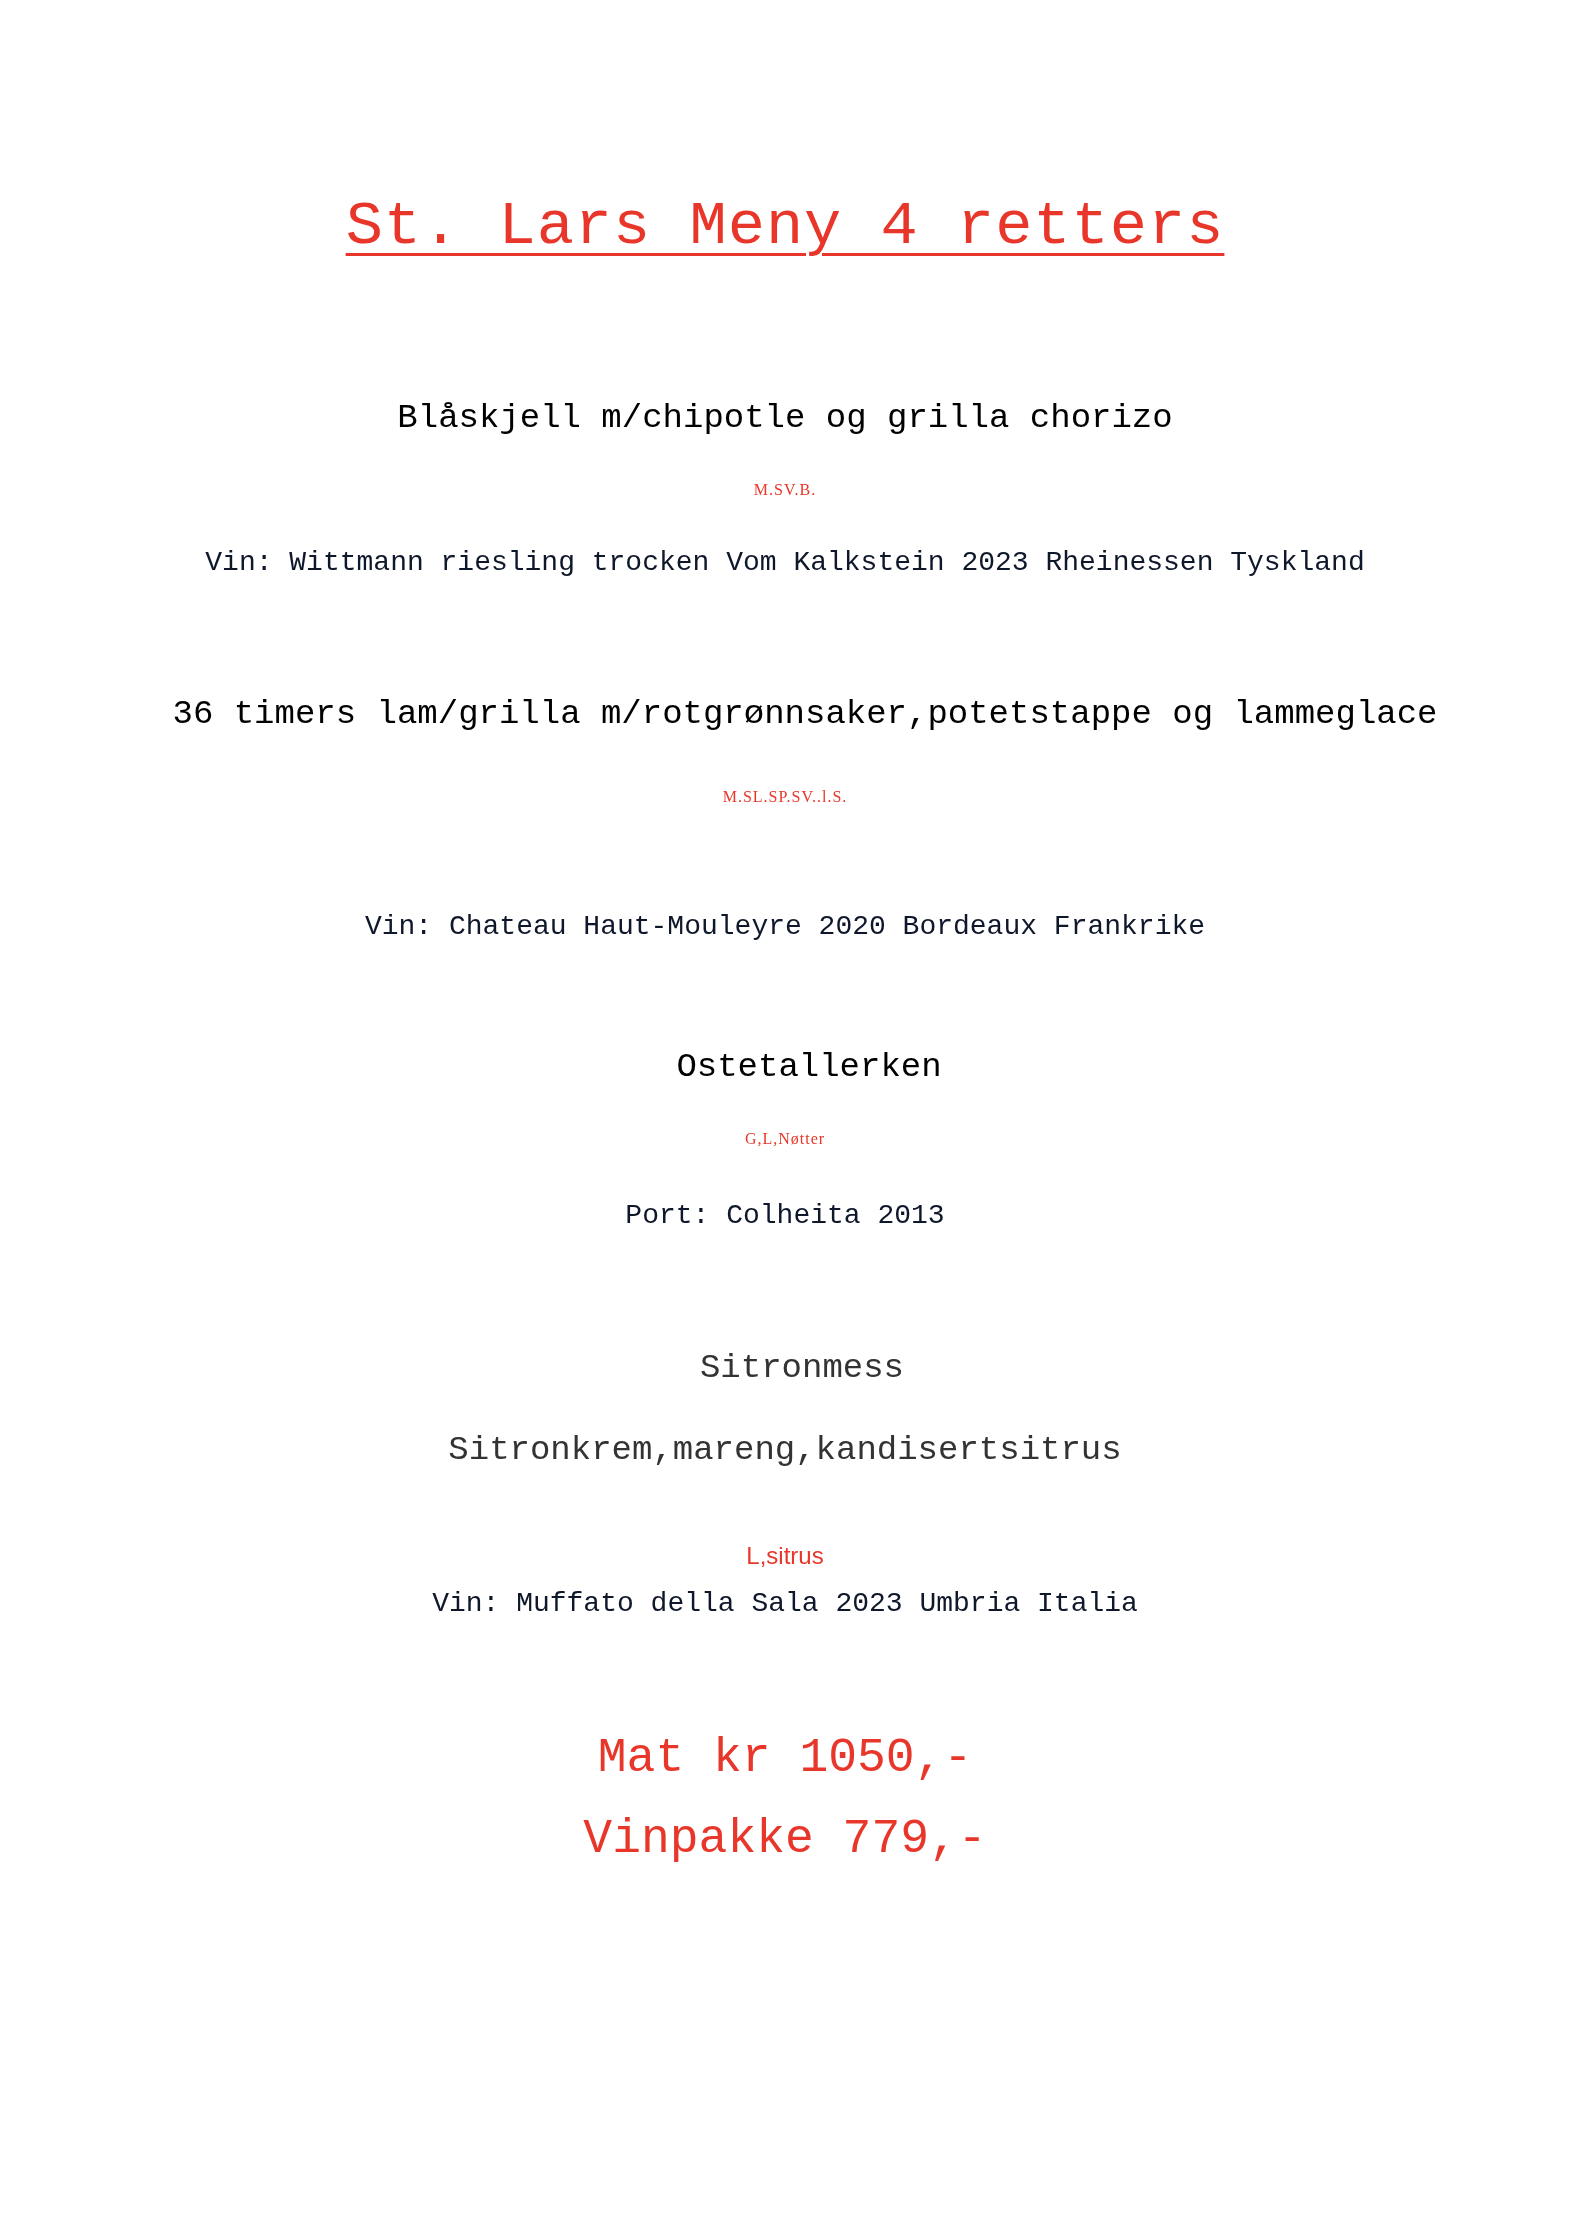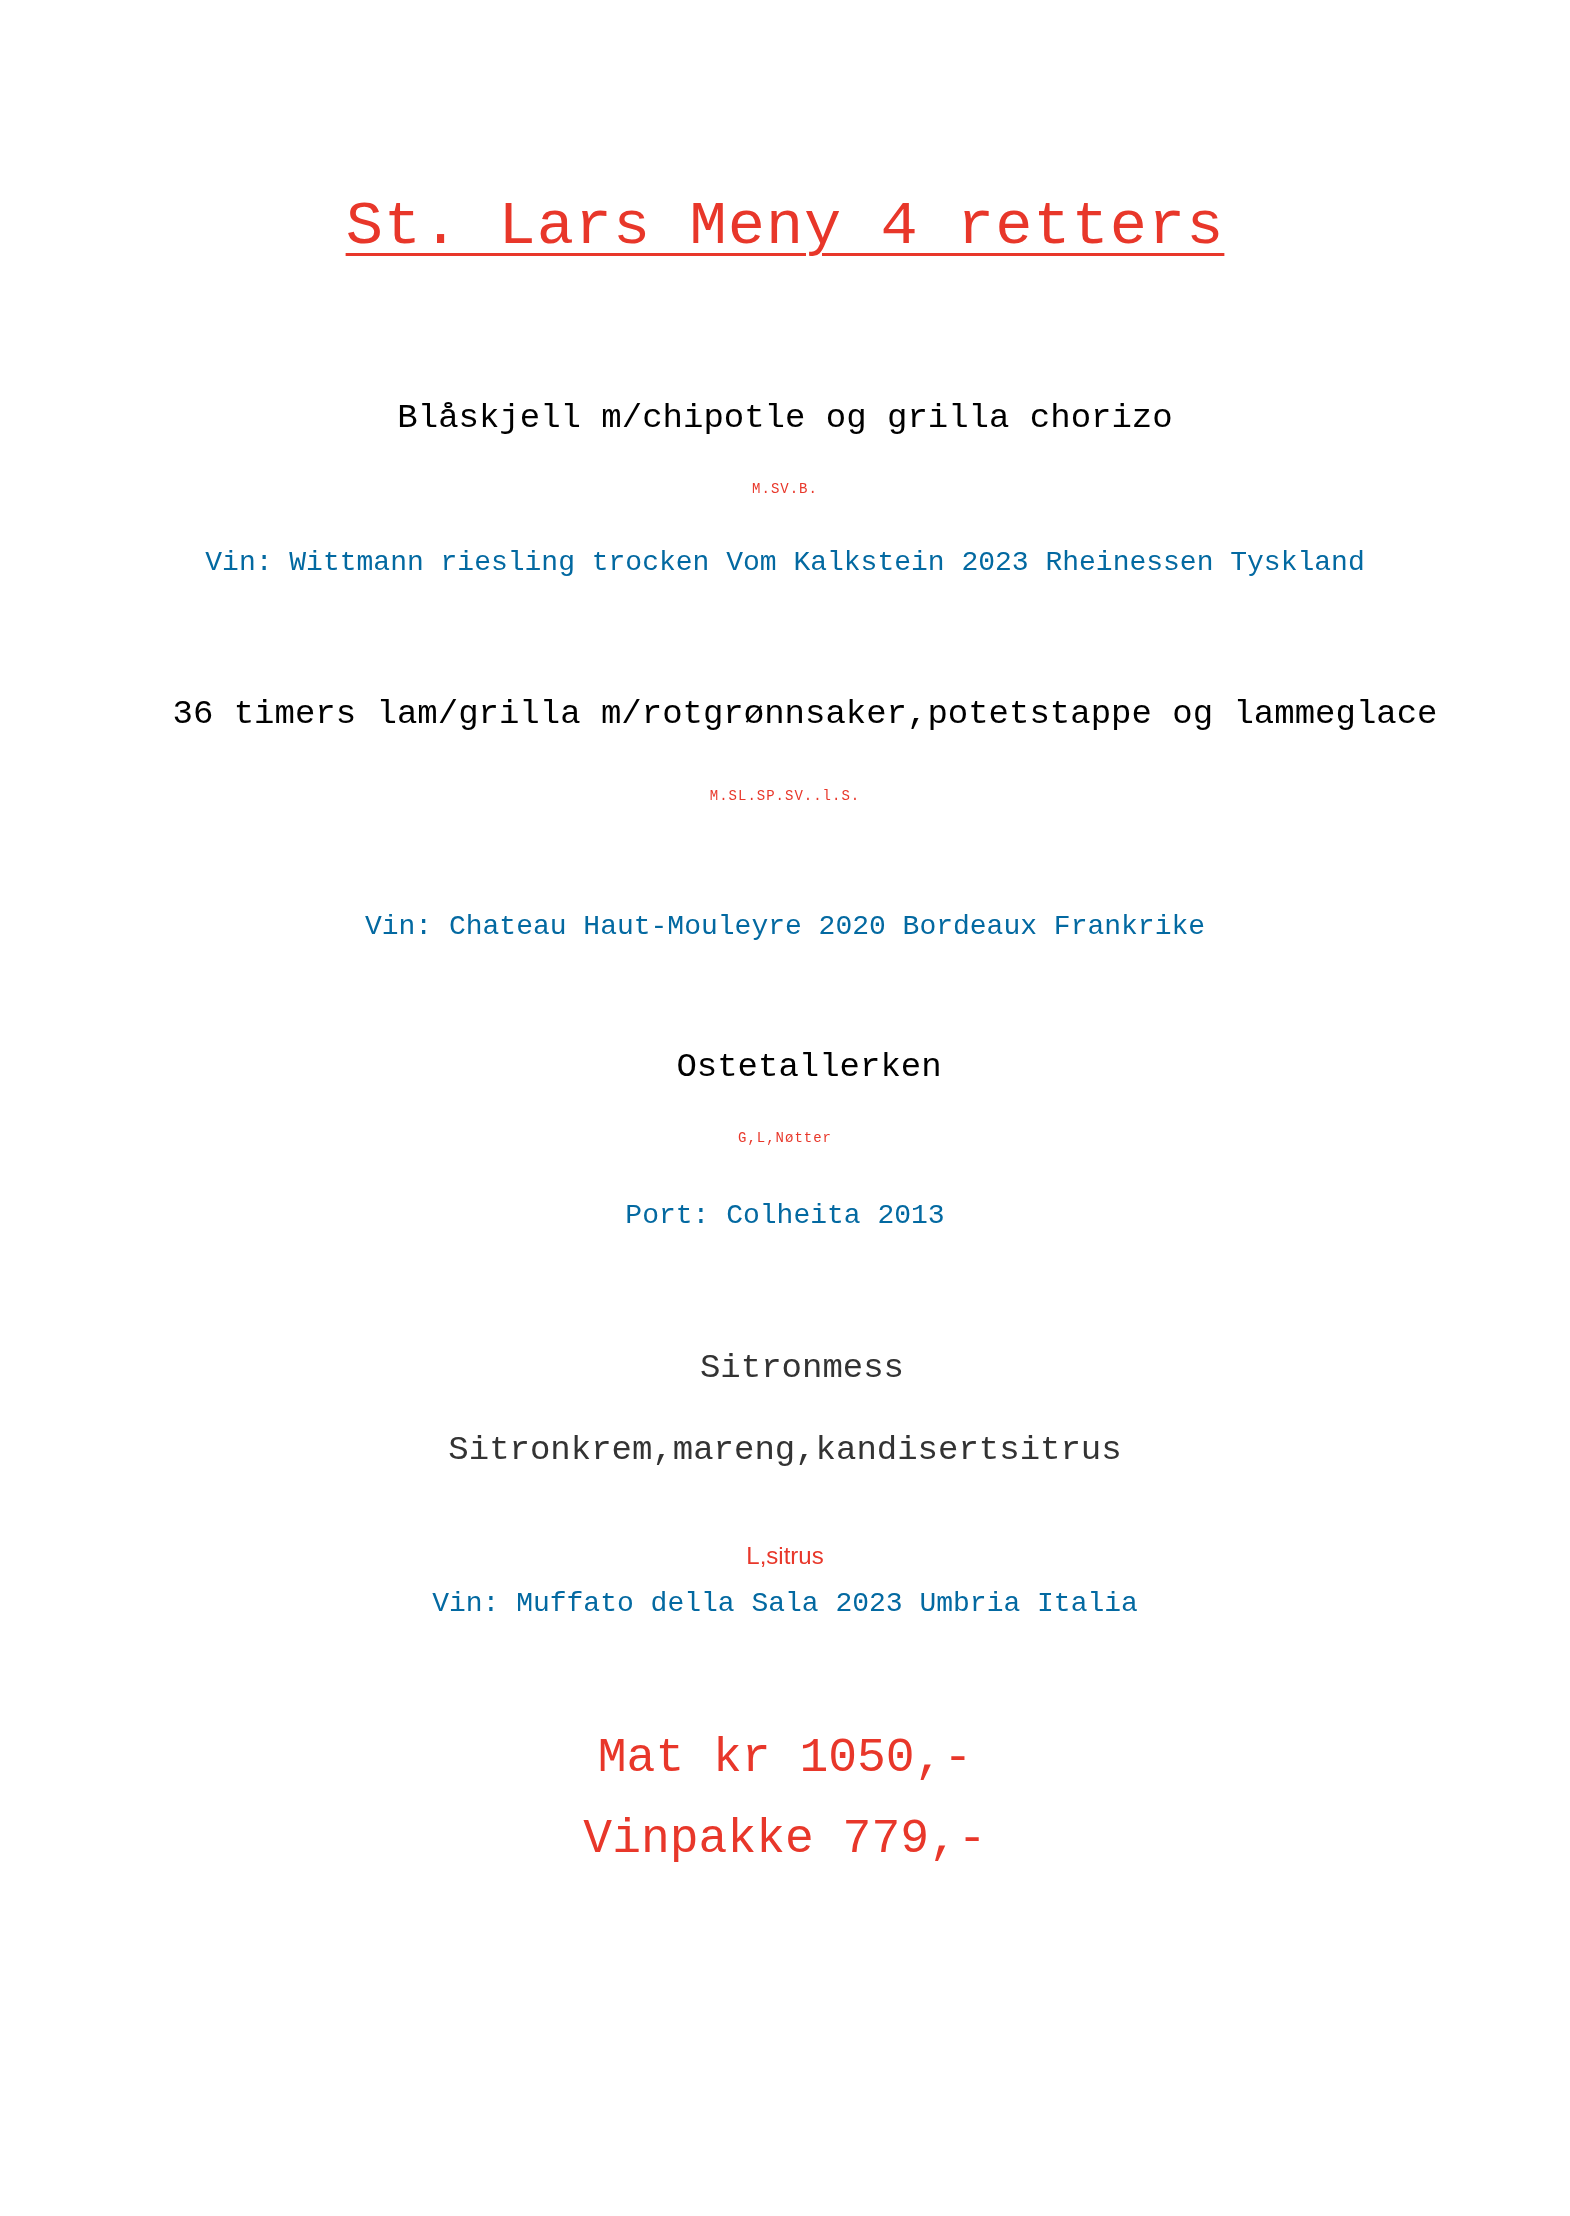--- a/index.html
+++ b/index.html
@@ -35,32 +35,32 @@
       text-underline-offset: 10px;
     }
     .dish {
       color: #000000;
       font-size: 34px;
       letter-spacing: 0px;
     }
     .dish.gray { color: #333333; }
     .allergens {
       color: #e8372a;
-      font-size: 14px;
-      font-family: Liberation Mono, monospace;
+      font-size: 16px;
+      font-family: Liberation Serif, serif;
       letter-spacing: 1px;
     }
     .allergens.big {
       font-size: 24px;
       font-family: Liberation Sans, sans-serif;
       letter-spacing: 0px;
       margin-top: 28px;
     }
     .wine {
-      color: #0369a1;
+      color: #0f172a;
       font-size: 28px;
     }
     .price {
       color: #e8372a;
       font-size: 48px;
     }
   </style>
 </head>
 <body>
 

